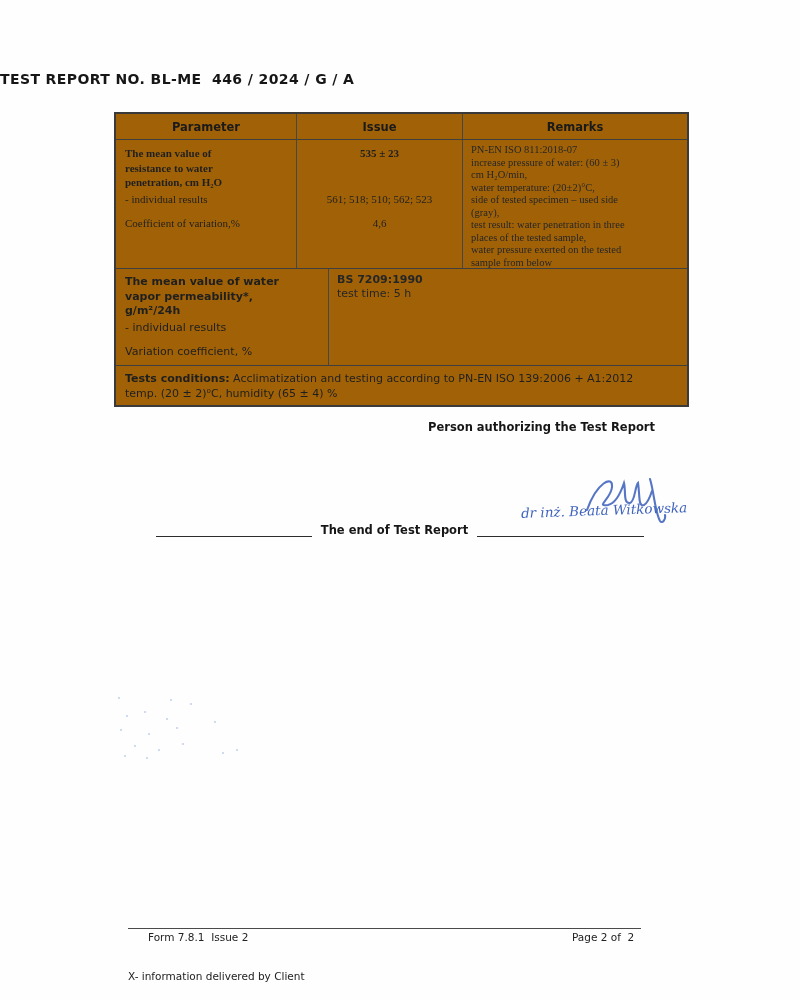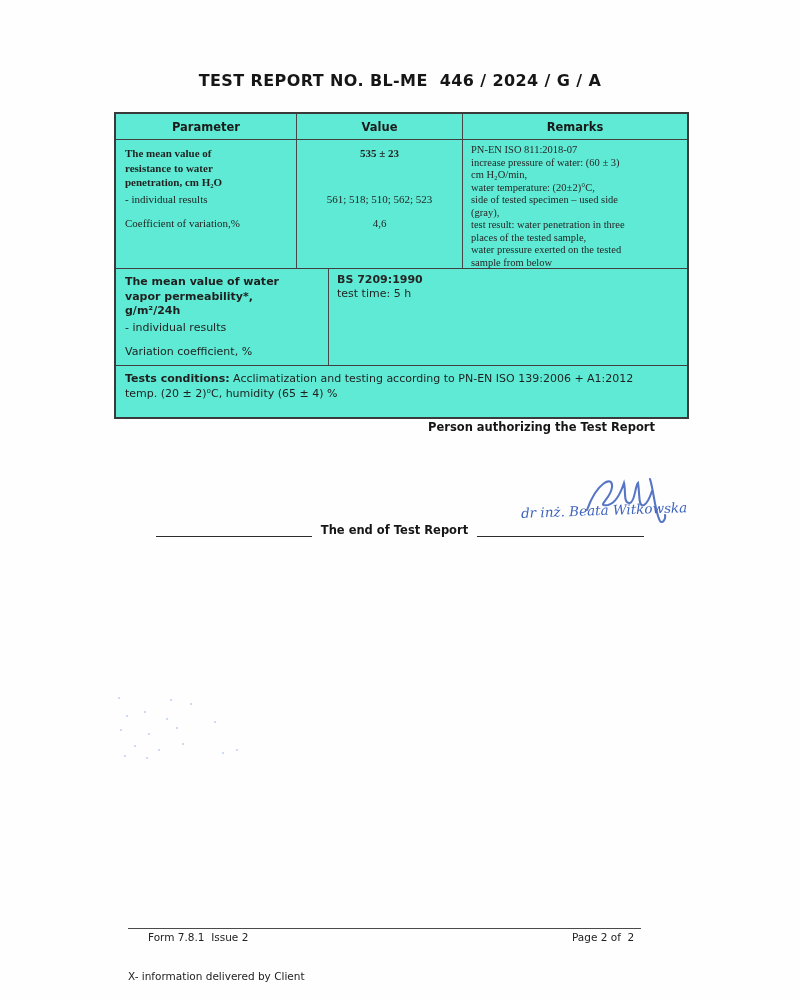--- a/index.html
+++ b/index.html
@@ -2,28 +2,28 @@
 <html><head>
 <meta charset="utf-8">
 <style>
   html,body { margin:0; padding:0; background:#e8e8e8; }
   .page {
     position:relative; width:800px; height:1000px; margin:0 auto;
     background:#fefefe; color:#1f1f1f;
     font-family:"DejaVu Sans", sans-serif; overflow:hidden;
   }
   .title {
-    position:absolute; top:71px; left:0; width:100%; text-align:center;
-    font-size:16px; font-weight:bold; letter-spacing:.4px; white-space:pre; color:#161616;
+    position:absolute; top:71px; left:0; width:100%; 
+    font-size:14px; font-weight:bold; letter-spacing:.4px; white-space:pre; color:#161616;
   }
 
   
   .tbl {
     position:absolute; left:114px; top:112px; width:575px;
-    border:2px solid #3a3a3a; box-sizing:border-box; background:#5eead4;
+    border:2px solid #3a3a3a; box-sizing:border-box; background:#a16207;
   }
   .tr { display:grid; grid-template-columns:180px 166px 1fr; box-sizing:border-box; }
   .tr.body { border-top:1.6px solid #3f3f3f; }
   .cell { box-sizing:border-box; overflow:hidden; }
   .cell + .cell { border-left:1.4px solid #474747; }
   .th { text-align:center; font-weight:bold; font-size:11.5px; padding:6px 4px 5px; color:#1a1a1a; }
   .row1 { height:129px;font-family:Liberation Serif, serif; }
   .row2 { height:97px;gap:32px; }
 
   .p-cell { padding:6px 6px 0 9px; font-size:11px; }
@@ -34,21 +34,21 @@
   .v-cell { padding:6px 4px 0; font-size:11px; text-align:center; }
   .v-top  { font-weight:bold; min-height:46px; line-height:15px; }
   .v-mid  { margin-bottom:10px; line-height:14px; }
   .v-cv   { line-height:14px; }
 
   .r-cell  { padding:4px 16px 0 8px; color:#262626; }
   .r-block { font-size:10.5px; line-height:12.5px; white-space:pre-line; }
   .r-std   { font-weight:bold; font-size:11px; line-height:14px; }
   .r-detail{ font-size:11px; line-height:14px; }
 
-  .cond-row { border-top:1.6px solid #3f3f3f; padding:6px 9px 16px; font-size:11px; line-height:14.5px; }
+  .cond-row { border-top:1.6px solid #3f3f3f; padding:6px 9px 4px; font-size:11px; line-height:14.5px; }
   .cond-label { font-weight:bold; }
   .cond-text  { white-space:pre-line; }
 
   
   .auth-label { position:absolute; left:428px; top:420px; font-size:11.5px; font-weight:bold; color:#161616; }
   .stamp { position:absolute; left:504px; top:447px; width:206px; text-align:center; }
   .stamp-l1, .stamp-l2 { font-size:7.5px; font-weight:bold; color:#7purple; }
   .stamp-l1 { color:#7b92d2; letter-spacing:.2px; }
   .stamp-l2 { color:#7b92d2; }
   .stamp-l3 { font-family:"DejaVu Serif", serif; font-size:12.5px; letter-spacing:.6px; margin-top:2px; color:#3f63bd; font-weight:bold; }
@@ -83,21 +83,21 @@
 <body>
 
 <div class="page">
 
   <div class="title">TEST REPORT NO. BL-ME  446 / 2024 / G / A</div>
 
   <div class="tbl">
 
     <div class="tr">
       <div class="cell th">Parameter</div>
-      <div class="cell th">Value</div>
+      <div class="cell th">Issue</div>
       <div class="cell th">Remarks</div>
     </div>
 
     <div class="tr body row1">
       <div class="cell p-cell">
         <div class="p-top">The mean value of
 resistance to water
 penetration, cm H₂O</div>
         <div class="p-mid">- individual results</div>
         <div class="p-cv">Coefficient of variation,%</div>

